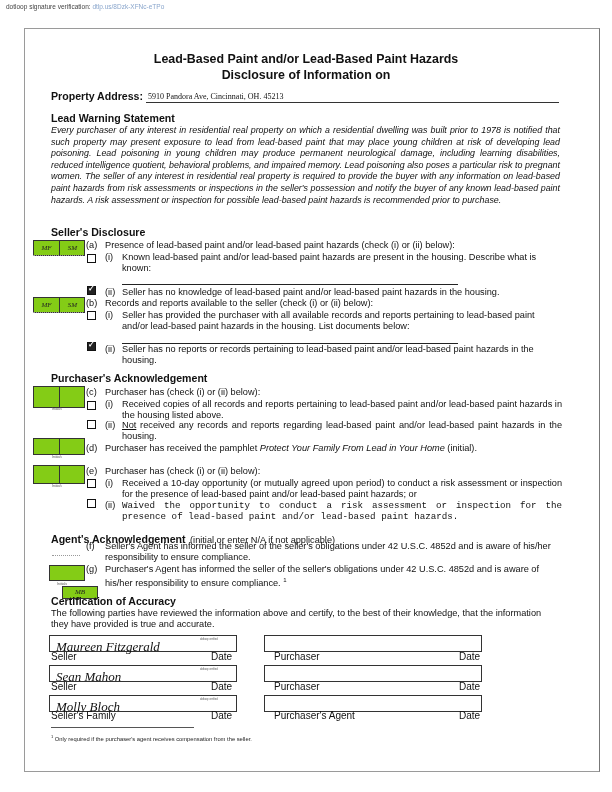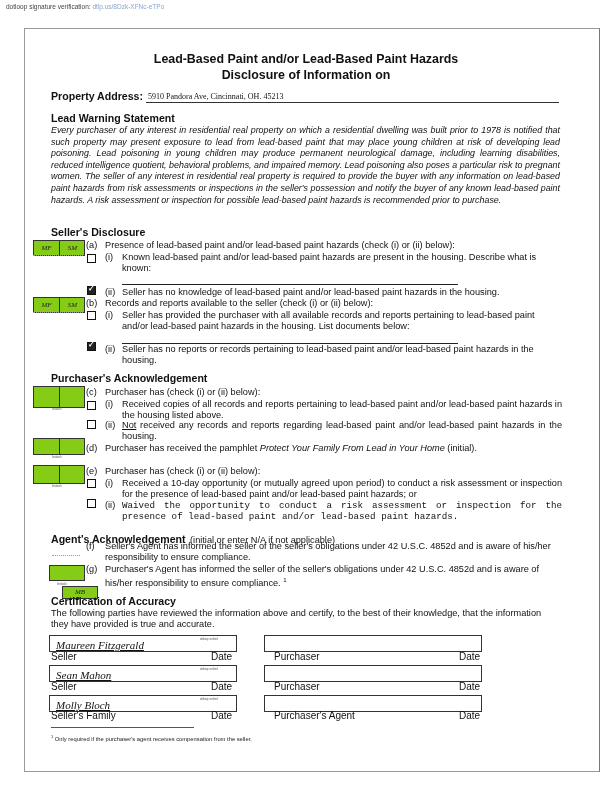--- a/index.html
+++ b/index.html
@@ -20,21 +20,21 @@
   .cb { width:7px; height:7px; border:1.3px solid #111; background:#fff; }
   .cb.checked::after { content:"✓"; position:absolute; left:0; top:-3px; font-size:8px; font-weight:bold; line-height:10px; }
   .cb.checked { background:#222; }
   .cb.checked::after { color:#fff; }
   .initbox { border:1px solid #333; background:#84cc16; }
   .initbox .half { position:absolute; top:0; bottom:0; width:50%; }
   .initbox .half.r { left:50%; border-left:1px solid #333; }
   .sigmark { font-family:"Liberation Serif", serif; font-style:italic; font-size:7px; color:#222; position:absolute; left:0; right:0; text-align:center; top:3px; }
   .initlbl { font-size:3.5px; color:#555; font-style:italic; }
   .sigbox { border:1px solid #333; background:#fff; height:15px; }
-  .sigtxt { font-family:"Liberation Serif", serif; font-style:italic; font-size:11px; position:absolute; left:6px; top:3px;text-decoration:underline; }
+  .sigtxt { font-family:"Liberation Serif", serif; font-style:italic; font-size:13px; position:absolute; left:6px; top:3px; }
   .sigver { position:absolute; font-size:2.6px; line-height:3px; color:#555; top:2px; }
   .siglbl { font-size:10px; }
   .rule { border-top:1px solid #222; height:0; }
   u { text-decoration:underline; }
 </style>
 </head>
 <body>
 
 <div class="verif">
   <span>dotloop signature verification:</span>

